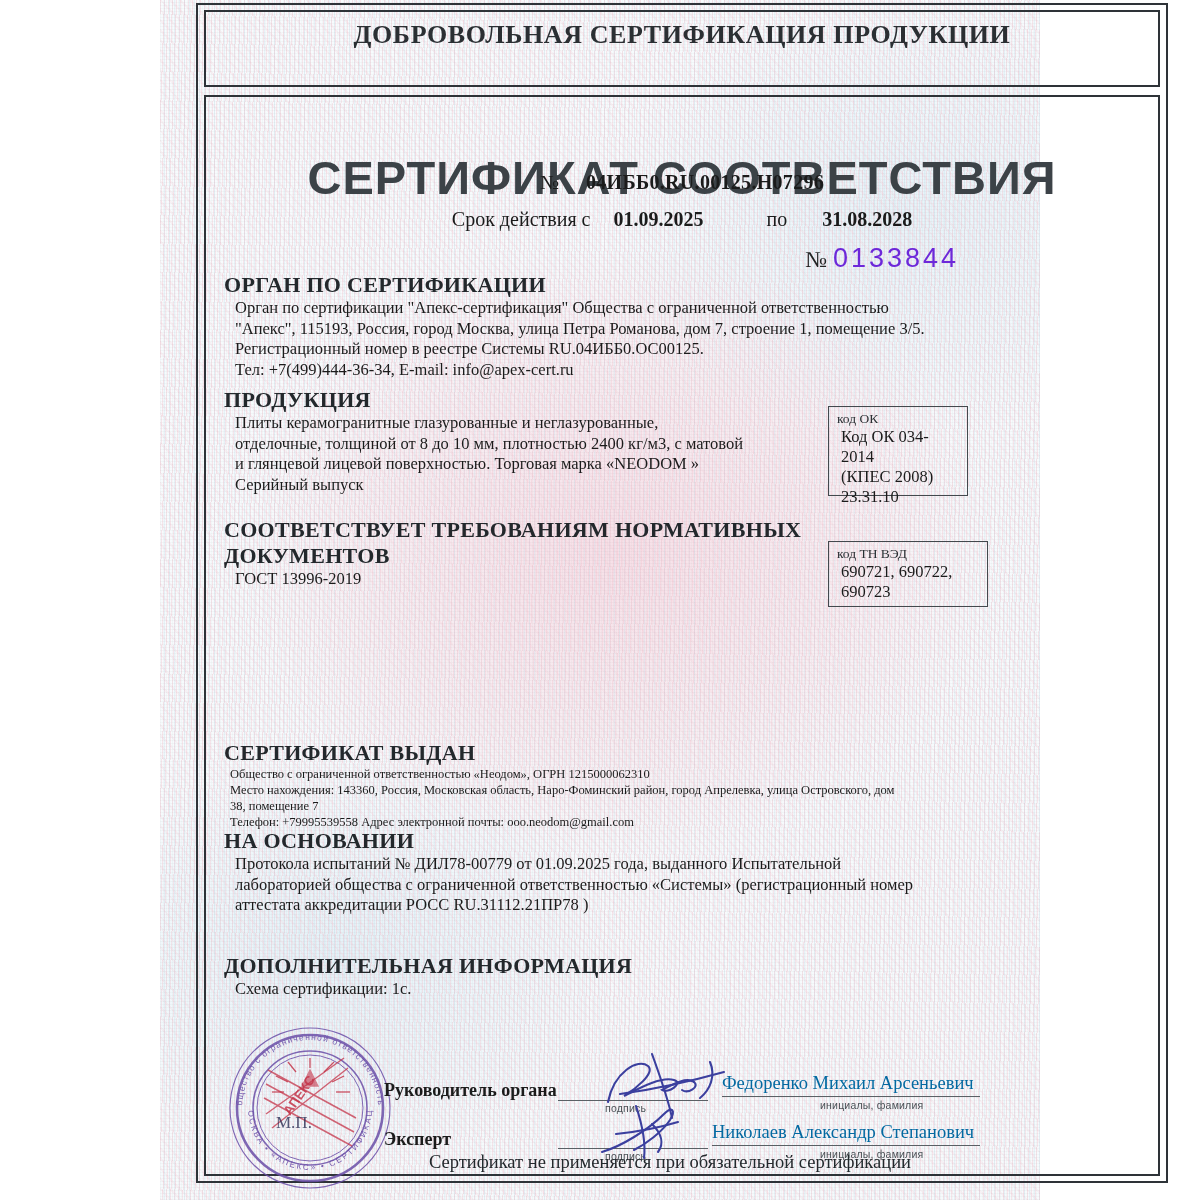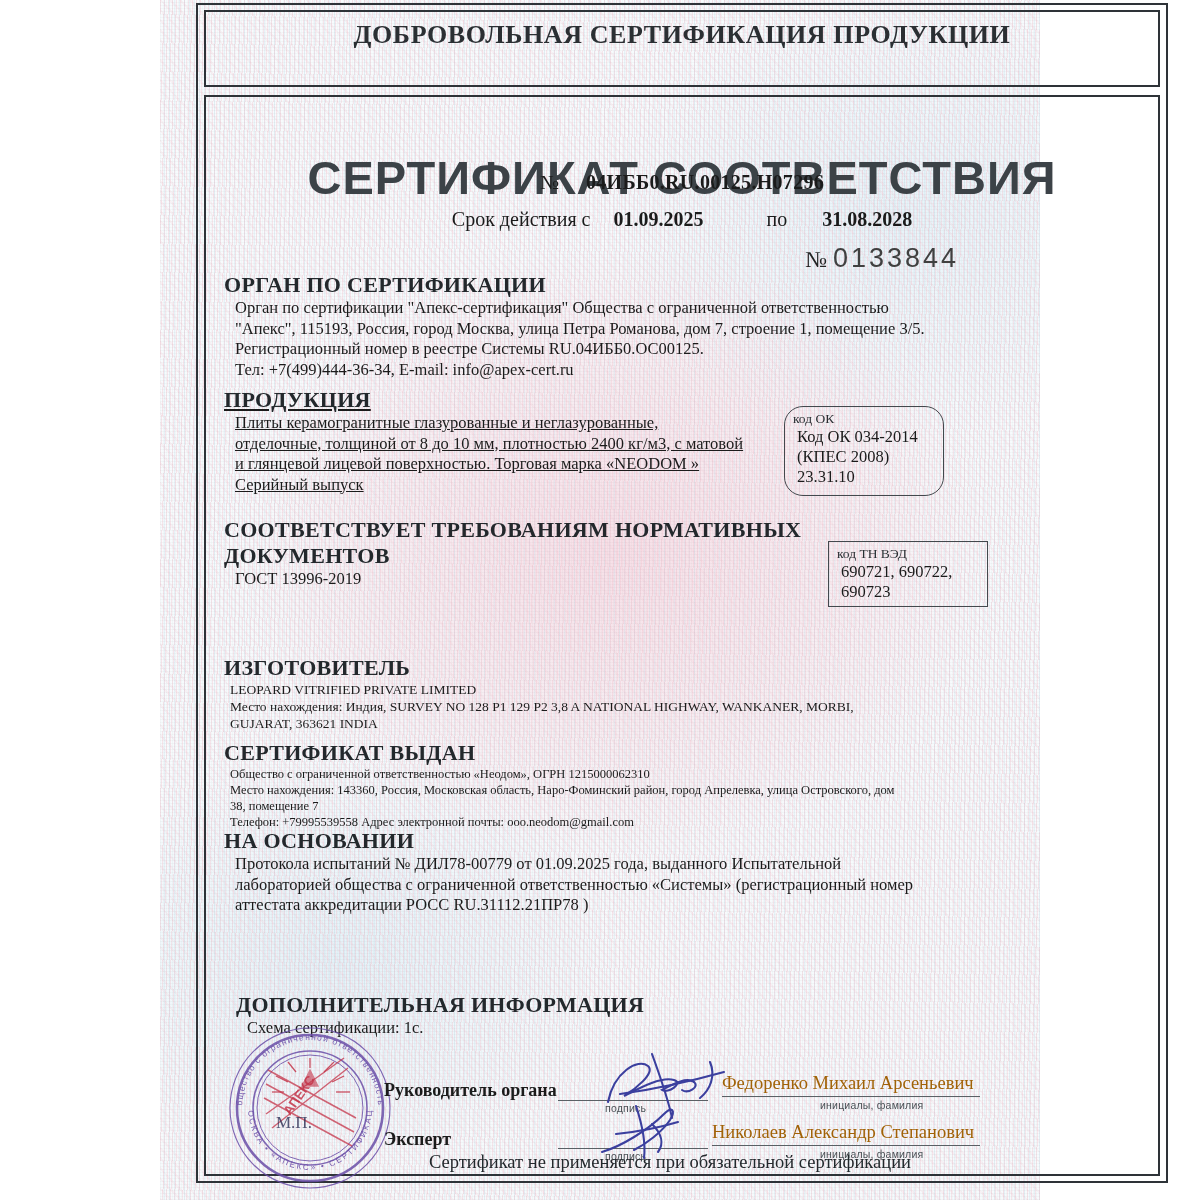--- a/index.html
+++ b/index.html
@@ -70,21 +70,21 @@
   .valid-line span{display:inline-block;}
   .valid-line .w1{margin-right:18px;}
   .valid-line .d1{font-weight:bold;margin-right:58px;}
   .valid-line .w2{margin-right:14px;}
   .valid-line .d2{font-weight:bold;padding-left:16px;}
 
   .blank-num{
     position:absolute;left:805px;top:243px;font-size:23px;
   }
   .blank-num .no{color:#232323;}
-  .blank-num .digits{color:#404040;font-family:"Liberation Sans",sans-serif;font-size:27px;letter-spacing:3px;margin-left:6px;}
+  .blank-num .digits{color:#6d28d9;font-family:"Liberation Sans",sans-serif;font-size:27px;letter-spacing:3px;margin-left:6px;}
 
   .sec{position:absolute;}
   .sec-title{
     font-size:22px;font-weight:bold;letter-spacing:.3px;color:#23282c;
     font-family:"Liberation Serif", serif;
   }
   .sec-body{font-size:16.5px;line-height:20.5px;padding-left:11px;}
   .sec-body.small{font-size:13.5px;line-height:17px;}
 
   
@@ -92,21 +92,21 @@
     position:absolute;border:1.6px solid #43484d;box-sizing:border-box;
     padding:4px 8px 6px 8px;background:transparent;
   }
   .codebox .cap{font-size:13.5px;color:#2a2f33;}
   .codebox .v{font-size:16.5px;line-height:20px;padding-left:4px;}
 
   
   .sig-row{position:absolute;font-size:18px;font-weight:bold;}
   .sig-line{position:absolute;border-bottom:1.4px solid #5a6065;}
   .sig-cap{position:absolute;font-family:"Liberation Sans",sans-serif;font-size:10.5px;color:#4a5055;letter-spacing:.2px;}
-  .sig-name{position:absolute;font-size:18.5px;color:#a16207;}
+  .sig-name{position:absolute;font-size:18.5px;color:#0369a1;}
   .footer-note{
     position:absolute;left:192px;top:1152px;width:956px;text-align:center;
     font-size:18.5px;color:#23282c;
   }
   
   .seal{position:absolute;left:226px;top:1024px;width:168px;height:168px;}
   .seal svg{display:block;}
   .signature{position:absolute;}
 </style>
 </head>
@@ -143,79 +143,71 @@
   <div class="sec" style="left:224px;top:272px;width:740px;">
     <div class="sec-title">ОРГАН ПО СЕРТИФИКАЦИИ</div>
     <div class="sec-body">
       <div>Орган по сертификации "Апекс-сертификация" Общества с ограниченной ответственностью</div>
       <div>"Апекс", 115193, Россия, город Москва, улица Петра Романова, дом 7, строение 1, помещение 3/5.</div>
       <div>Регистрационный номер в реестре Системы RU.04ИББ0.ОС00125.</div>
       <div>Тел: +7(499)444-36-34, E-mail: info@apex-cert.ru</div>
     </div>
   </div>
 
-  <div class="sec" style="left:224px;top:387px;width:600px;text-decoration:underline;">
+  <div class="sec" style="left:224px;top:387px;width:600px;">
     <div class="sec-title">ПРОДУКЦИЯ</div>
     <div class="sec-body">
       <div>Плиты керамогранитные глазурованные и неглазурованные,</div>
       <div>отделочные, толщиной от 8 до 10 мм, плотностью 2400 кг/м3, с матовой</div>
       <div>и глянцевой лицевой поверхностью. Торговая марка «NEODOM »</div>
       <div>Серийный выпуск</div>
     </div>
   </div>
 
-  <div class="codebox" style="left:784px;top:406px;width:160px;height:90px;border-radius:19px;">
+  <div class="codebox" style="left:828px;top:406px;width:140px;height:90px;">
     <div class="cap">код ОК</div>
     <div class="v">Код ОК 034-2014</div>
     <div class="v">(КПЕС 2008)</div>
     <div class="v">23.31.10</div>
   </div>
 
   <div class="sec" style="left:224px;top:517px;width:620px;">
     <div class="sec-title">СООТВЕТСТВУЕТ ТРЕБОВАНИЯМ НОРМАТИВНЫХ ДОКУМЕНТОВ</div>
     <div class="sec-body">
       <div>ГОСТ 13996-2019</div>
     </div>
   </div>
 
   <div class="codebox" style="left:828px;top:541px;width:160px;height:66px;">
     <div class="cap">код ТН ВЭД</div>
     <div class="v">690721, 690722,</div>
     <div class="v">690723</div>
   </div>
 
-  <div class="sec" style="left:224px;top:655px;width:760px;">
-    <div class="sec-title">ИЗГОТОВИТЕЛЬ</div>
-    <div class="sec-body small" style="padding-left:6px;">
-      <div>LEOPARD VITRIFIED PRIVATE LIMITED</div>
-      <div>Место нахождения: Индия, SURVEY NO 128 P1 129 P2 3,8 A NATIONAL HIGHWAY, WANKANER, MORBI,</div>
-      <div>GUJARAT, 363621 INDIA</div>
-    </div>
-  </div>
 
   <div class="sec" style="left:224px;top:740px;width:770px;">
     <div class="sec-title">СЕРТИФИКАТ ВЫДАН</div>
     <div class="sec-body small" style="padding-left:6px;font-size:12.5px;line-height:16px;">
       <div>Общество с ограниченной ответственностью «Неодом», ОГРН 1215000062310</div>
       <div>Место нахождения: 143360, Россия, Московская область, Наро-Фоминский район, город Апрелевка, улица Островского, дом</div>
       <div>38, помещение 7</div>
       <div>Телефон: +79995539558 Адрес электронной почты: ooo.neodom@gmail.com</div>
     </div>
   </div>
 
   <div class="sec" style="left:224px;top:828px;width:760px;">
     <div class="sec-title">НА ОСНОВАНИИ</div>
     <div class="sec-body">
       <div>Протокола испытаний № ДИЛ78-00779 от 01.09.2025 года, выданного Испытательной</div>
       <div>лабораторией общества с ограниченной ответственностью «Системы» (регистрационный номер</div>
       <div>аттестата аккредитации РОСС RU.31112.21ПР78  )</div>
     </div>
   </div>
 
-  <div class="sec" style="left:224px;top:992px;width:620px;margin-left:12px;">
+  <div class="sec" style="left:224px;top:953px;width:620px;">
     <div class="sec-title">ДОПОЛНИТЕЛЬНАЯ ИНФОРМАЦИЯ</div>
     <div class="sec-body">
       <div>Схема сертификации: 1с.</div>
     </div>
   </div>
 
   <div class="seal">
     <svg width="168" height="168" viewBox="0 0 168 168" aria-hidden="true">
       <defs>
         <path id="arcTop" d="M 84,84 m -68,0 a 68,68 0 1,1 136,0" fill="none"></path>

